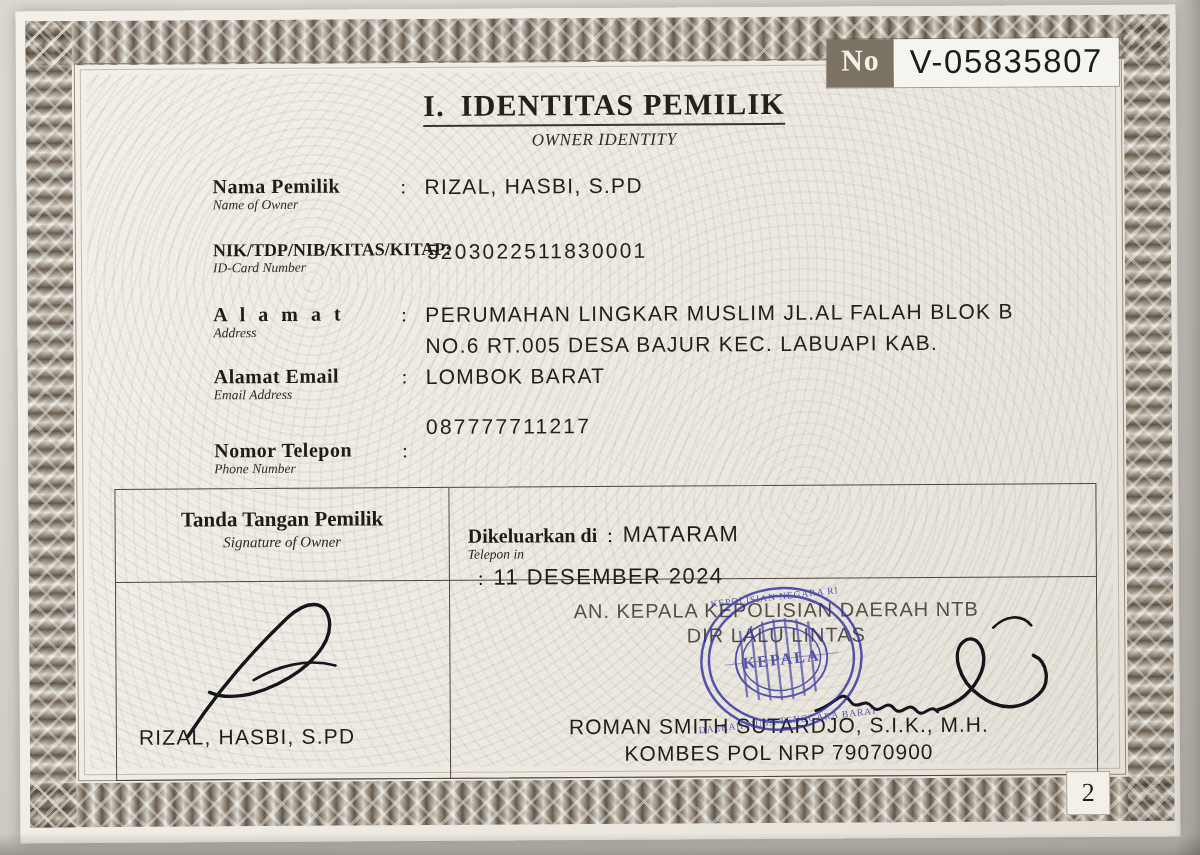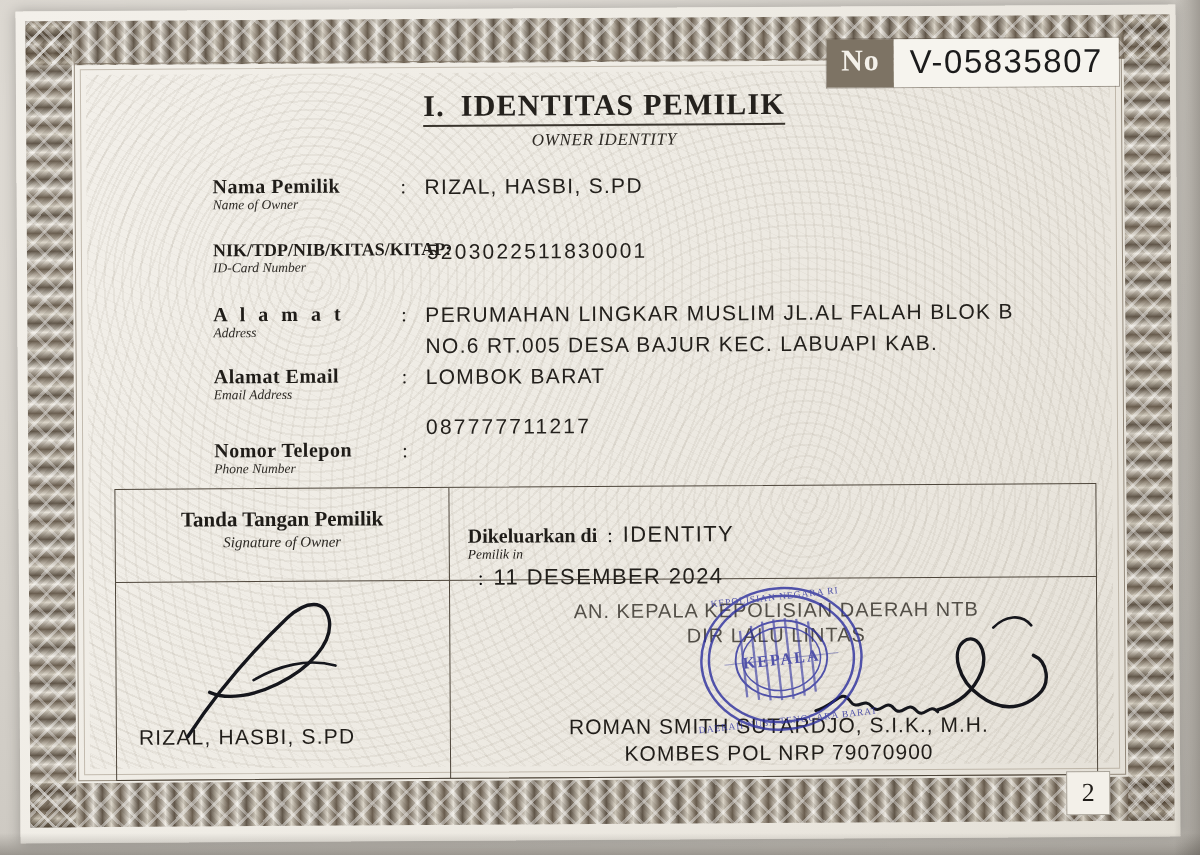--- a/index.html
+++ b/index.html
@@ -467,24 +467,24 @@
           <div class="id">Tanda Tangan Pemilik</div>
           <div class="en">Signature of Owner</div>
         </div>
 
         <div class="owner-sign-name">RIZAL, HASBI, S.PD</div>
 
         <div class="issue-row">
           <div class="issue-line">
             <div class="lab">
               <span>Dikeluarkan di</span>
-              <span class="en">Pemilik in</span>
+              <span class="en">Telepon in</span>
             </div>
             <div class="col">:</div>
-            <div class="val">IDENTITY</div>
+            <div class="val">MATARAM</div>
           </div>
           <div class="issue-line" style="margin-top:2px;">
             <div class="col">:</div>
             <div class="val">11 DESEMBER 2024</div>
           </div>
         </div>
 
         <div class="authority">
           <div>AN. KEPALA KEPOLISIAN DAERAH NTB</div>
           <div>DIR LALU LINTAS</div>

